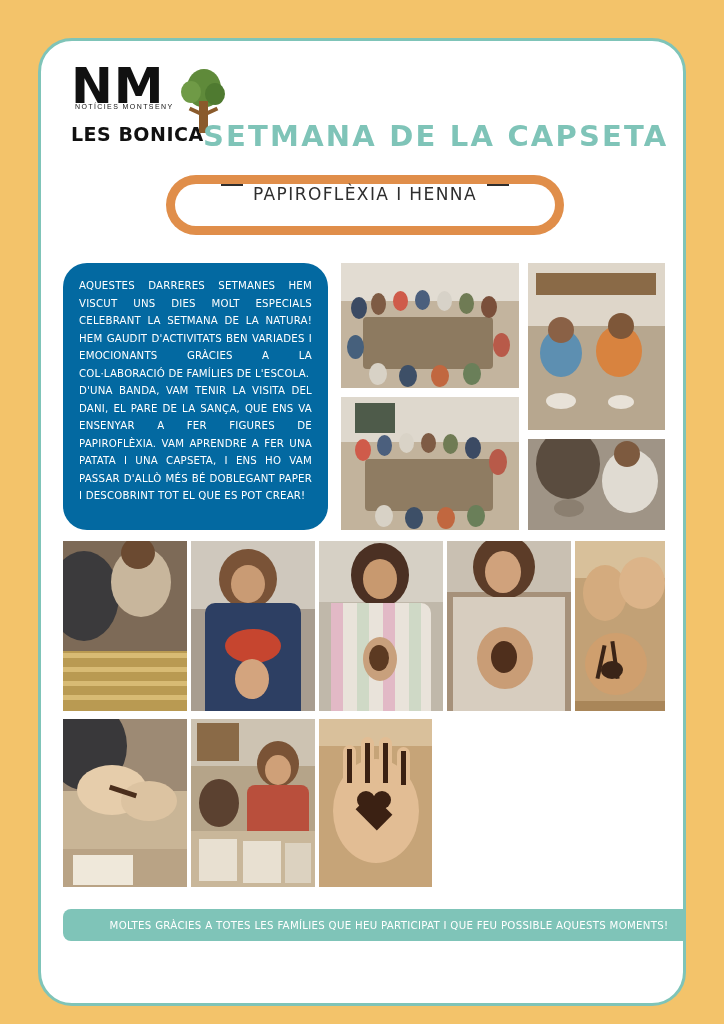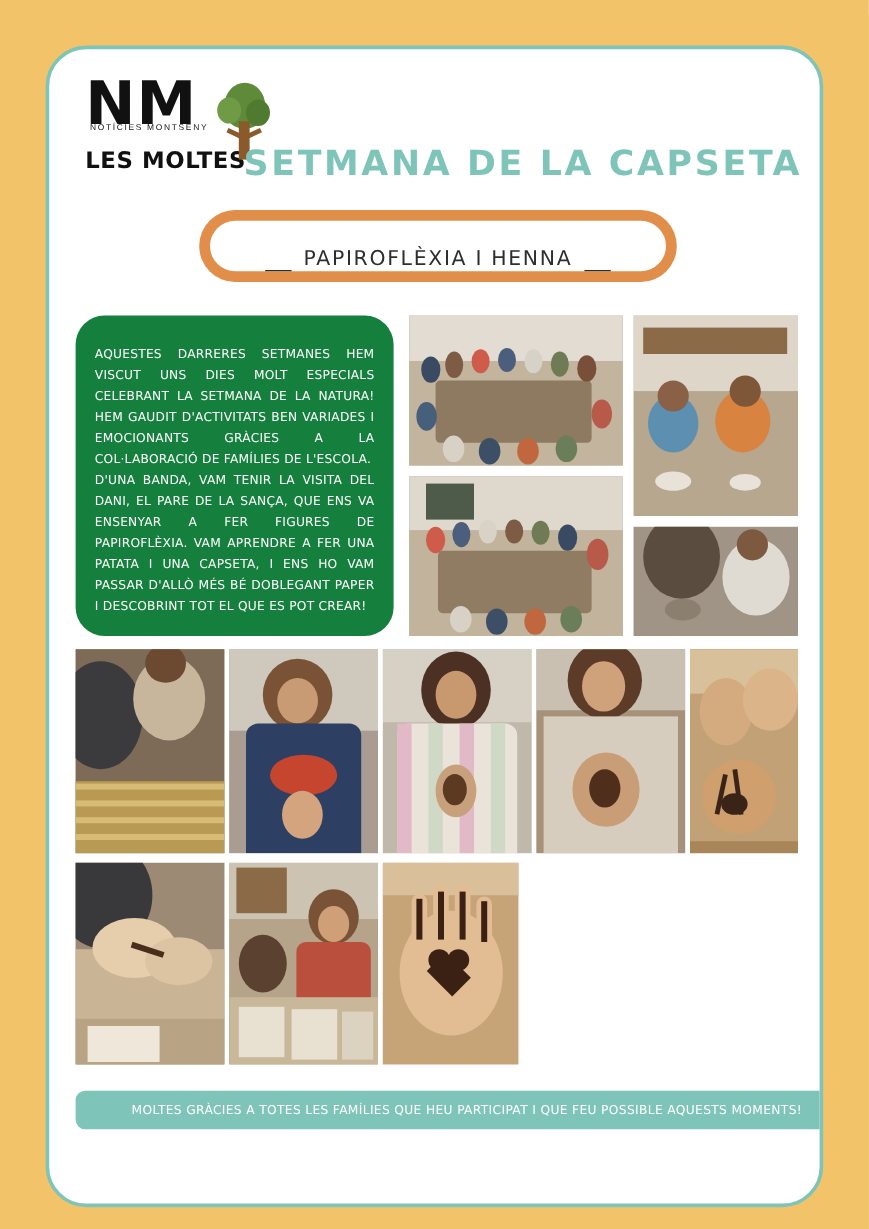--- a/index.html
+++ b/index.html
@@ -143,21 +143,21 @@
   }
   .pill-inner {
     position: absolute;
     left: 9px;
     top: 9px;
     right: 9px;
     bottom: 9px;
     background: #ffffff;
     border-radius: 22px;
     display: flex;
-    align-items: flex-end;
+    align-items: flex-start;
     justify-content: center;
   }
   .pill-text {
     font-family: "DejaVu Sans", sans-serif;
     font-size: 17px;
     letter-spacing: 1.4px;
     color: #2e2e2e;
     white-space: nowrap;
   }
   .pill-dash {
@@ -168,24 +168,24 @@
     vertical-align: middle;
     margin: 0 10px;
   }
   
   .textbox-green {
     position: absolute;
     left: 22px;
     top: 222px;
     width: 265px;
     height: 267px;
-    background: #15803d;
+    background: #0369a1;
     border-radius: 24px;
     box-sizing: border-box;
-    padding: 24px 16px;
+    padding: 14px 16px;
   }
   .textbox-green p {
     margin: 0;
     font-family: "DejaVu Sans", sans-serif;
     font-size: 10.2px;
     line-height: 17.5px;
     color: #ffffff;
     text-align: justify;
     letter-spacing: 0.2px;
   }
@@ -245,21 +245,21 @@
 </style>
 </head>
 <body>
 
 <div class="page">
   <div class="card">
 
     <div class="logo">
       <div class="logo-nm">NM</div>
       <div class="logo-sub">NOTÍCIES MONTSENY</div>
-      <div class="logo-guineus">LES MOLTES</div>
+      <div class="logo-guineus">LES BONICA</div>
       <div class="logo-tree">
         <div class="tree-canopy"></div>
         <div class="tree-canopy2"></div>
         <div class="tree-canopy3"></div>
         <div class="tree-branch-l"></div>
         <div class="tree-branch-r"></div>
         <div class="tree-trunk"></div>
       </div>
     </div>
 

